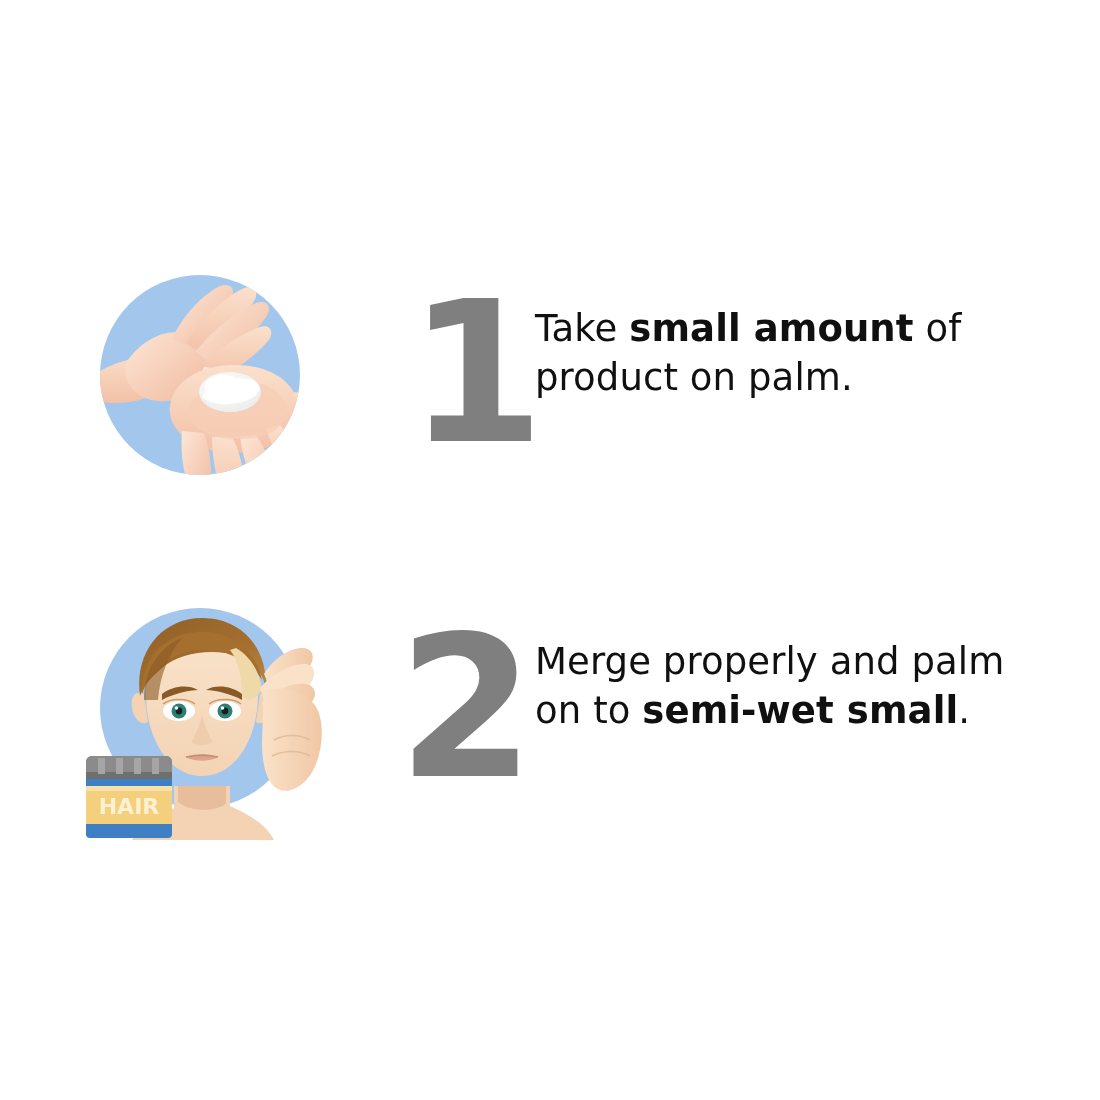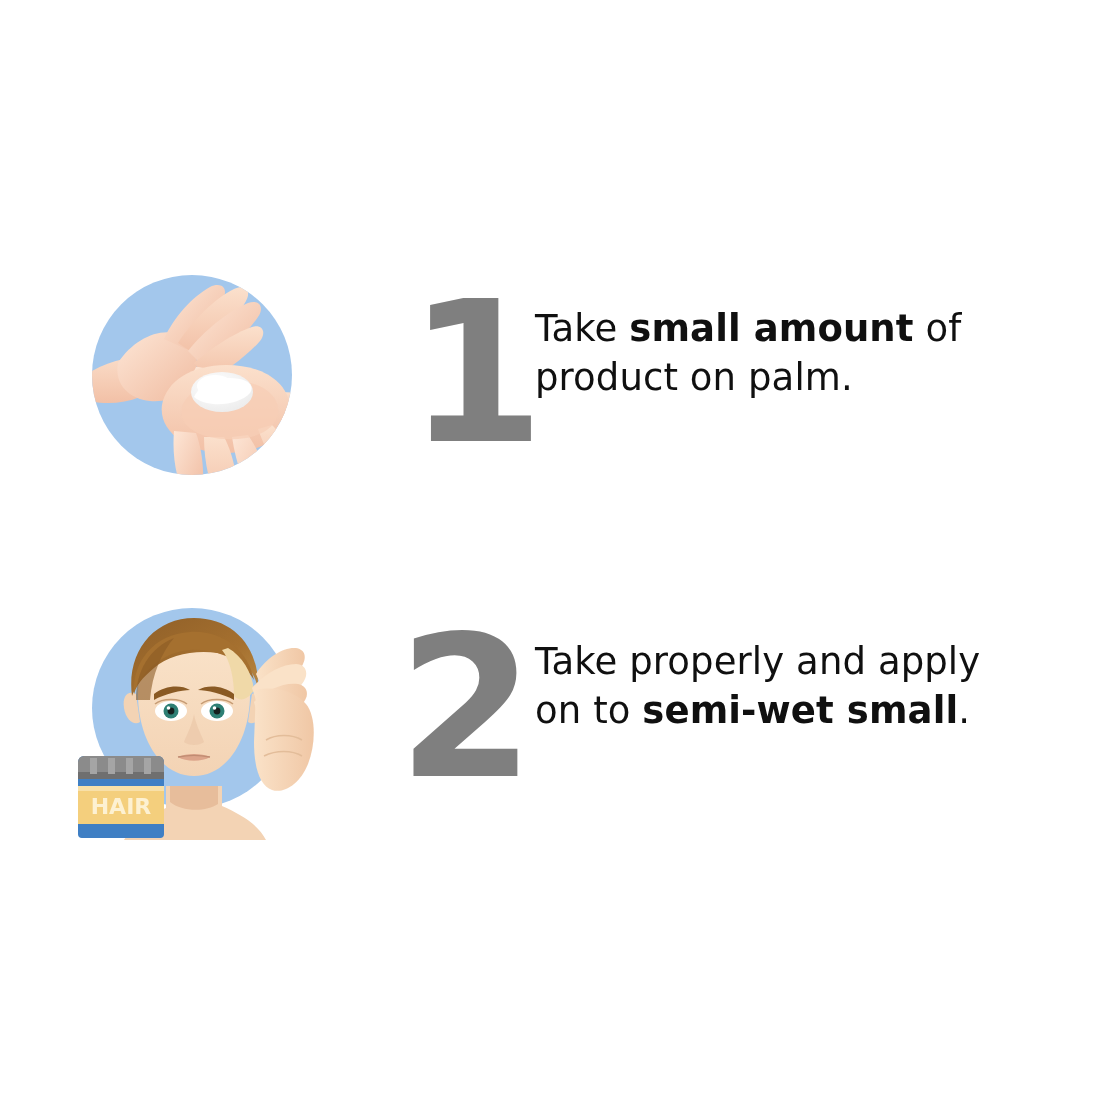--- a/index.html
+++ b/index.html
@@ -30,21 +30,21 @@
     left: 0;
     width: 1100px;
     height: 260px;
   }
   #step-row-1 { top: 255px; }
   #step-row-2 { top: 590px; }
 
   
   .illustration {
     position: absolute;
-    left: 70px;
+    left: 78px;
     top: 0;
     width: 250px;
     height: 255px;
   }
   .circle-bg {
     position: absolute;
     border-radius: 50%;
   }
   #circle-bg-1 {
     left: 22px;
@@ -235,16 +235,16 @@
           <rect x="8" y="196" width="86" height="38" fill="#f4cf7d"></rect>
           <rect x="8" y="196" width="86" height="5" fill="#f8e0a8"></rect>
           <rect x="8" y="238" width="86" height="10" rx="4" fill="#3f7fc4"></rect>
           <text x="51" y="224" text-anchor="middle" font-family="DejaVu Sans, Liberation Sans, sans-serif" font-size="22" font-weight="700" fill="#fdf1d2">HAIR</text>
         </g>
       </svg>
     </div>
 
     <div class="step-number" id="step-number-2" style="color: rgb(127, 127, 127);">2</div>
 
-    <div class="step-caption" id="step-caption-2" style="color: rgb(16, 16, 16);"><span>Take properly and apply on to </span><span class="em">semi-wet small</span><span>.</span></div>
+    <div class="step-caption" id="step-caption-2" style="color: rgb(16, 16, 16);"><span>Merge properly and palm on to </span><span class="em">semi-wet small</span><span>.</span></div>
   </div>
 
 </div>
 
 </body></html>

